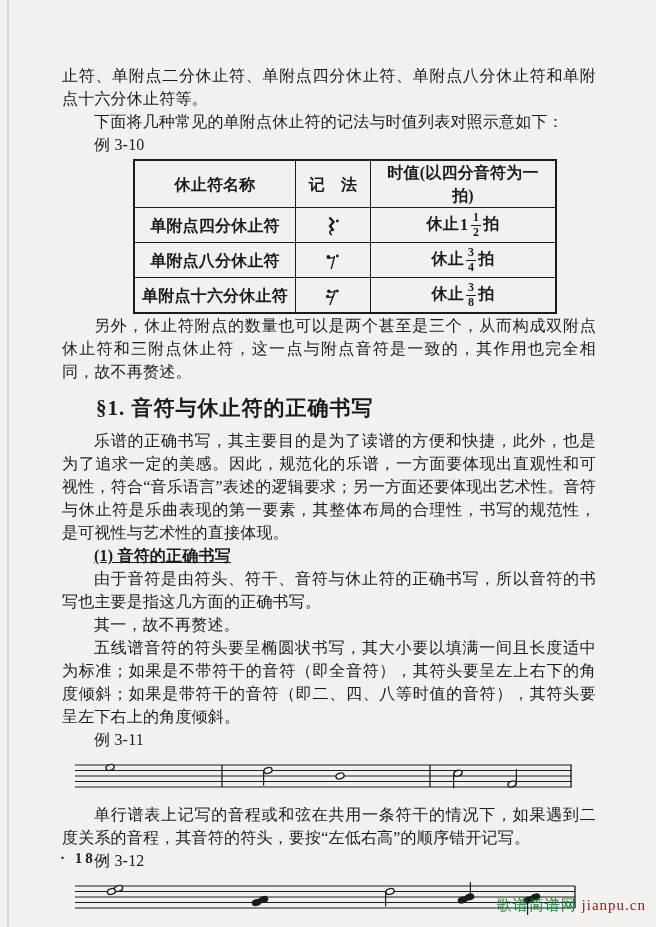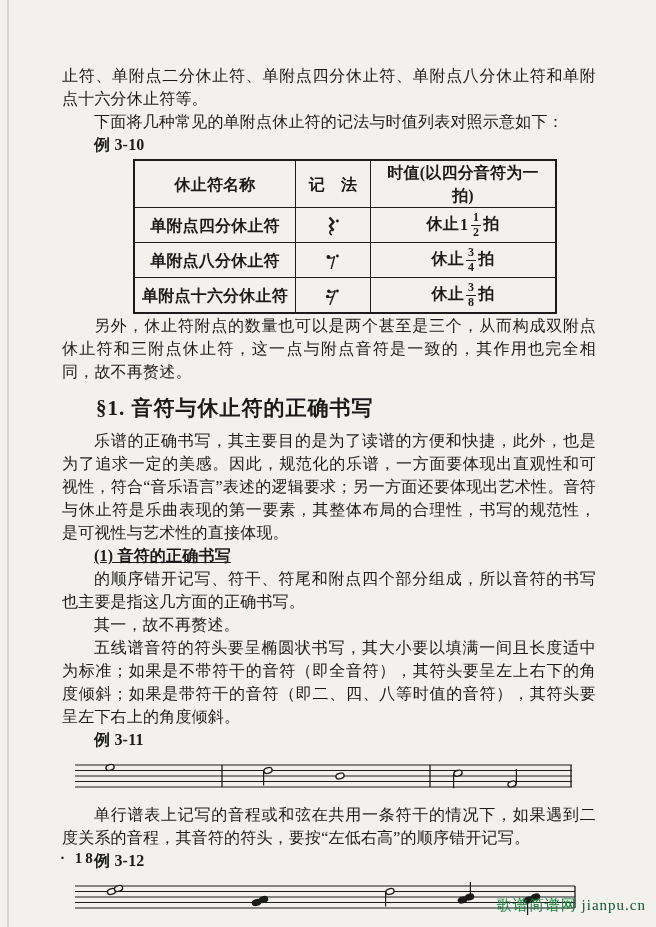--- a/index.html
+++ b/index.html
@@ -2,21 +2,21 @@
 <html><head>
 <meta charset="utf-8">
 <style>
   html,body{margin:0;padding:0;}
   body{background:#f2f1ed;font-family:"Liberation Serif","DejaVu Serif",serif;}
   .page{position:relative;width:652px;height:927px;background:#f2f1ed;overflow:hidden;color:#1b1b1b;}
   .scan-edge{position:absolute;left:7px;top:0;width:2px;height:100%;background:#d6d5d2;}
   .content{position:absolute;left:62px;top:64px;width:534px;font-size:16px;line-height:23px;text-align:justify;letter-spacing:0.2px;}
   .content p{margin:0;text-indent:2em;}
   p.noindent{text-indent:0;}
-  .example-label{margin:2px 0;font-weight:bold;}
+  .example-label{margin:2px 0;}
   .mt8{margin-top:8px;}
   h2.section{font-size:21px;font-weight:bold;margin:12px 0 8px 34px;letter-spacing:1px;line-height:26px;}
   .subhead{font-weight:bold;text-decoration:underline;}
   
   table.rest-table{border-collapse:collapse;margin:3px 0 0 71px;border:2px solid #1b1b1b;font-weight:bold;background:transparent;}
   .rest-table th,.rest-table td{border:1px solid #1b1b1b;text-align:center;padding:0 6px;font-size:16px;}
   .rest-table th{height:27px;font-weight:bold;}
   .rest-table td{height:34px;}
   .col-name{width:148px;}
   .col-rest{width:62px;}
@@ -88,21 +88,21 @@
           </tr>
         </tbody>
     </table>
 
     <p class="mt8">另外，休止符附点的数量也可以是两个甚至是三个，从而构成双附点休止符和三附点休止符，这一点与附点音符是一致的，其作用也完全相同，故不再赘述。</p>
 
     <h2 class="section">§1. 音符与休止符的正确书写</h2>
 
     <p>乐谱的正确书写，其主要目的是为了读谱的方便和快捷，此外，也是为了追求一定的美感。因此，规范化的乐谱，一方面要体现出直观性和可视性，符合“音乐语言”表述的逻辑要求；另一方面还要体现出艺术性。音符与休止符是乐曲表现的第一要素，其整体布局的合理性，书写的规范性，是可视性与艺术性的直接体现。</p>
     <p class="subhead">(1) 音符的正确书写</p>
-    <p>的顺序错开记写、符干、符尾和附点四个部分组成，所以音符的书写也主要是指这几方面的正确书写。</p>
+    <p>由于音符是由符头、符干、音符与休止符的正确书写，所以音符的书写也主要是指这几方面的正确书写。</p>
     <p>其一，故不再赘述。</p>
     <p>五线谱音符的符头要呈椭圆状书写，其大小要以填满一间且长度适中为标准；如果是不带符干的音符（即全音符），其符头要呈左上右下的角度倾斜；如果是带符干的音符（即二、四、八等时值的音符），其符头要呈左下右上的角度倾斜。</p>
 
     <p class="example-label">例 3-11</p>
     <div class="staff-wrap" id="staff-ex311">
         <svg width="534" height="42">
           <line x1="13" x2="510" y1="8" y2="8" stroke="#1b1b1b" stroke-width="1"></line>
           <line x1="13" x2="510" y1="13.5" y2="13.5" stroke="#1b1b1b" stroke-width="1"></line>
           <line x1="13" x2="510" y1="19" y2="19" stroke="#1b1b1b" stroke-width="1"></line>
           <line x1="13" x2="510" y1="24.5" y2="24.5" stroke="#1b1b1b" stroke-width="1"></line>
@@ -146,15 +146,15 @@
         </svg>
       </div>
 
     <p>单行谱表所记录的二声部乐谱，在同时出现的两个声部为同一个音的情况下，如果</p>
   </div>
 
   <div class="page-number">· 18 ·</div>
 
   <div class="watermark">
     <span class="wm-site" style="color: #15803d;">歌谱简谱网</span>
-    <span class="wm-url" style="color: #14532d;">jianpu.cn</span>
+    <span class="wm-url" style="color: #7f1d1d;">jianpu.cn</span>
   </div>
 </div>
 
 </body></html>

